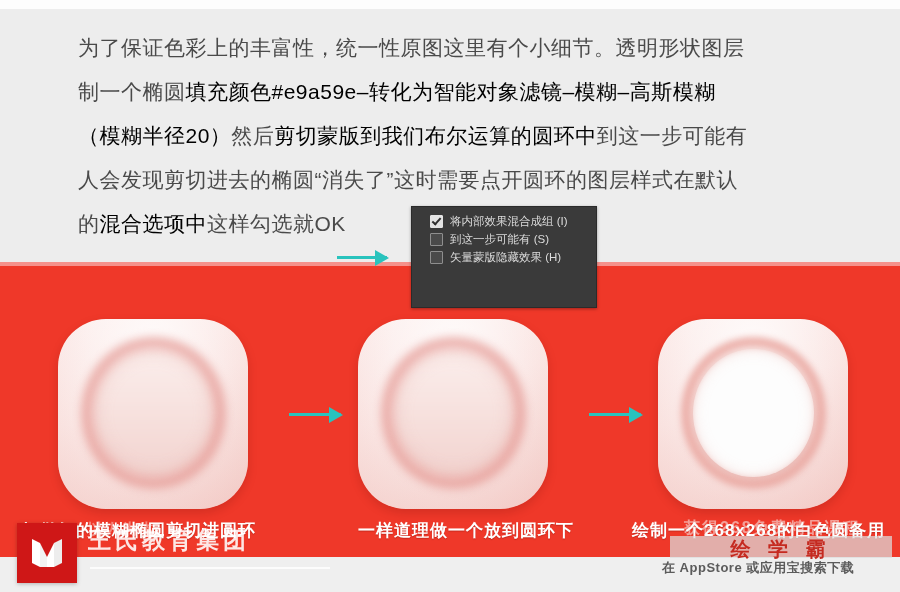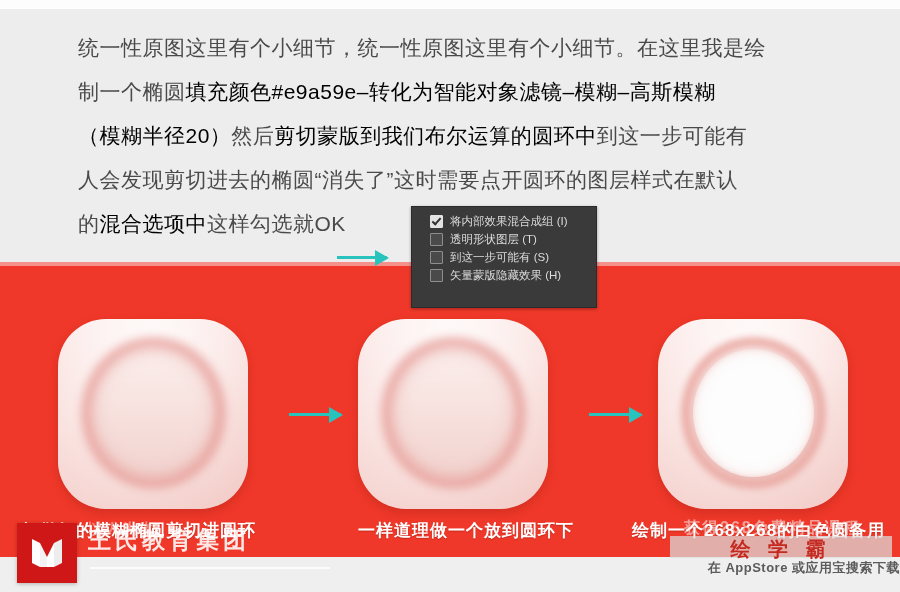--- a/index.html
+++ b/index.html
@@ -193,21 +193,21 @@
     background:rgba(220,220,220,0.72);
   }
   .wm-r-title{
     position:absolute;left:0;top:4px;width:238px;
     text-align:center;
     color:#c52a20;font-size:20px;font-weight:bold;letter-spacing:6px;
     font-family:"Liberation Sans","DejaVu Sans",sans-serif;
   }
   .wm-r-sub{
     position:absolute;left:0;top:27px;width:238px;
-    text-align:right;
+    text-align:left;
     color:#5b5b5b;font-size:13px;font-weight:bold;letter-spacing:0.5px;
     white-space:nowrap;
     font-family:"Liberation Sans","DejaVu Sans",sans-serif;
   }
   
   .wm-overlay-text{
     position:absolute;left:664px;top:518px;
     color:rgba(245,245,245,0.55);
     font-size:16px;font-weight:bold;letter-spacing:2px;white-space:nowrap;
     z-index:19;
@@ -224,21 +224,21 @@
 </style>
 </head>
 <body>
 
 <div id="root">
 
   <div class="top-panel">
     <div class="topstrip"></div>
     <div class="text-lines">
       <div class="tline">
-        <span>统一性原图这里有个小细节，统一性原图这里有个小细节。在这里我是绘</span>
+        <span>为了保证色彩上的丰富性，统一性原图这里有个小细节。透明形状图层</span>
       </div>
       <div class="tline">
         <span>制一个椭圆</span><span class="hl">填充颜色#e9a59e–转化为智能对象滤镜–模糊–高斯模糊</span>
       </div>
       <div class="tline">
         <span class="hl">（模糊半径20）</span><span>然后</span><span class="hl">剪切蒙版到我们布尔运算的圆环中</span><span>到这一步可能有</span>
       </div>
       <div class="tline">
         <span>人会发现剪切进去的椭圆“消失了”这时需要点开圆环的图层样式在默认</span>
       </div>
@@ -246,24 +246,20 @@
         <span>的</span><span class="hl">混合选项中</span><span>这样勾选就OK</span>
       </div>
     </div>
     <div class="red-strip"></div>
   </div>
 
   <div class="blend-popup">
     <div class="blend-row">
       <span class="cbox checked"></span>
       <span class="blend-label">将内部效果混合成组 (I)</span>
-    </div>
-    <div class="blend-row">
-      <span class="cbox"></span>
-      <span class="blend-label">透明形状图层 (T)</span>
     </div>
     <div class="blend-row">
       <span class="cbox"></span>
       <span class="blend-label">到这一步可能有 (S)</span>
     </div>
     <div class="blend-row">
       <span class="cbox"></span>
       <span class="blend-label">矢量蒙版隐藏效果 (H)</span>
     </div>
   </div>

